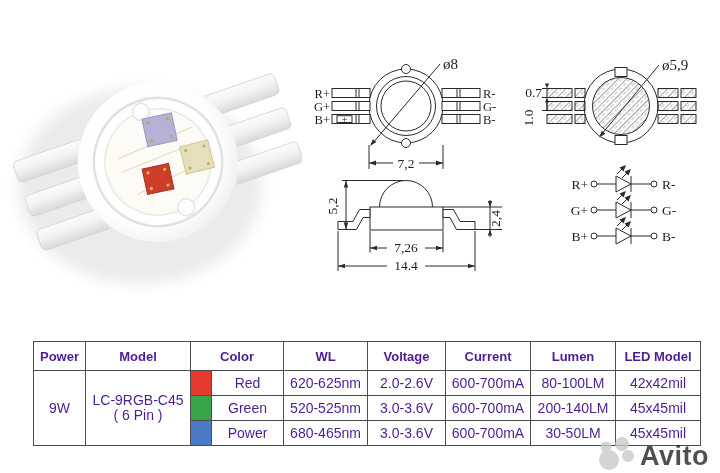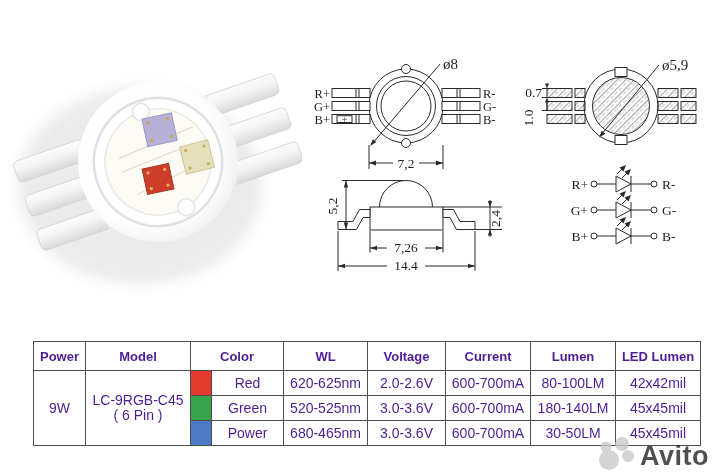--- a/index.html
+++ b/index.html
@@ -290,21 +290,21 @@
     </colgroup>
     <tbody>
         <tr>
       <th>Power</th>
       <th>Model</th>
       <th colspan="2">Color</th>
       <th>WL</th>
       <th>Voltage</th>
       <th>Current</th>
       <th>Lumen</th>
-      <th>LED Lumen</th>
+      <th>LED Model</th>
     </tr>
     <tr>
       <td rowspan="3">9W</td>
       <td rowspan="3" class="model">
         <div>LC-9RGB-C45</div>
         <div>( 6 Pin )</div>
       </td>
       <td style="background: rgb(231, 58, 46);"></td>
       <td>Red</td>
       <td>620-625nm</td>
@@ -312,21 +312,21 @@
       <td>600-700mA</td>
       <td>80-100LM</td>
       <td>42x42mil</td>
     </tr>
     <tr>
       <td style="background: rgb(57, 165, 74);"></td>
       <td>Green</td>
       <td>520-525nm</td>
       <td>3.0-3.6V</td>
       <td>600-700mA</td>
-      <td>180-140LM</td>
+      <td>200-140LM</td>
       <td>45x45mil</td>
     </tr>
     <tr>
       <td style="background: rgb(77, 122, 197);"></td>
       <td>Power</td>
       <td>680-465nm</td>
       <td>3.0-3.6V</td>
       <td>600-700mA</td>
       <td>30-50LM</td>
       <td>45x45mil</td>

